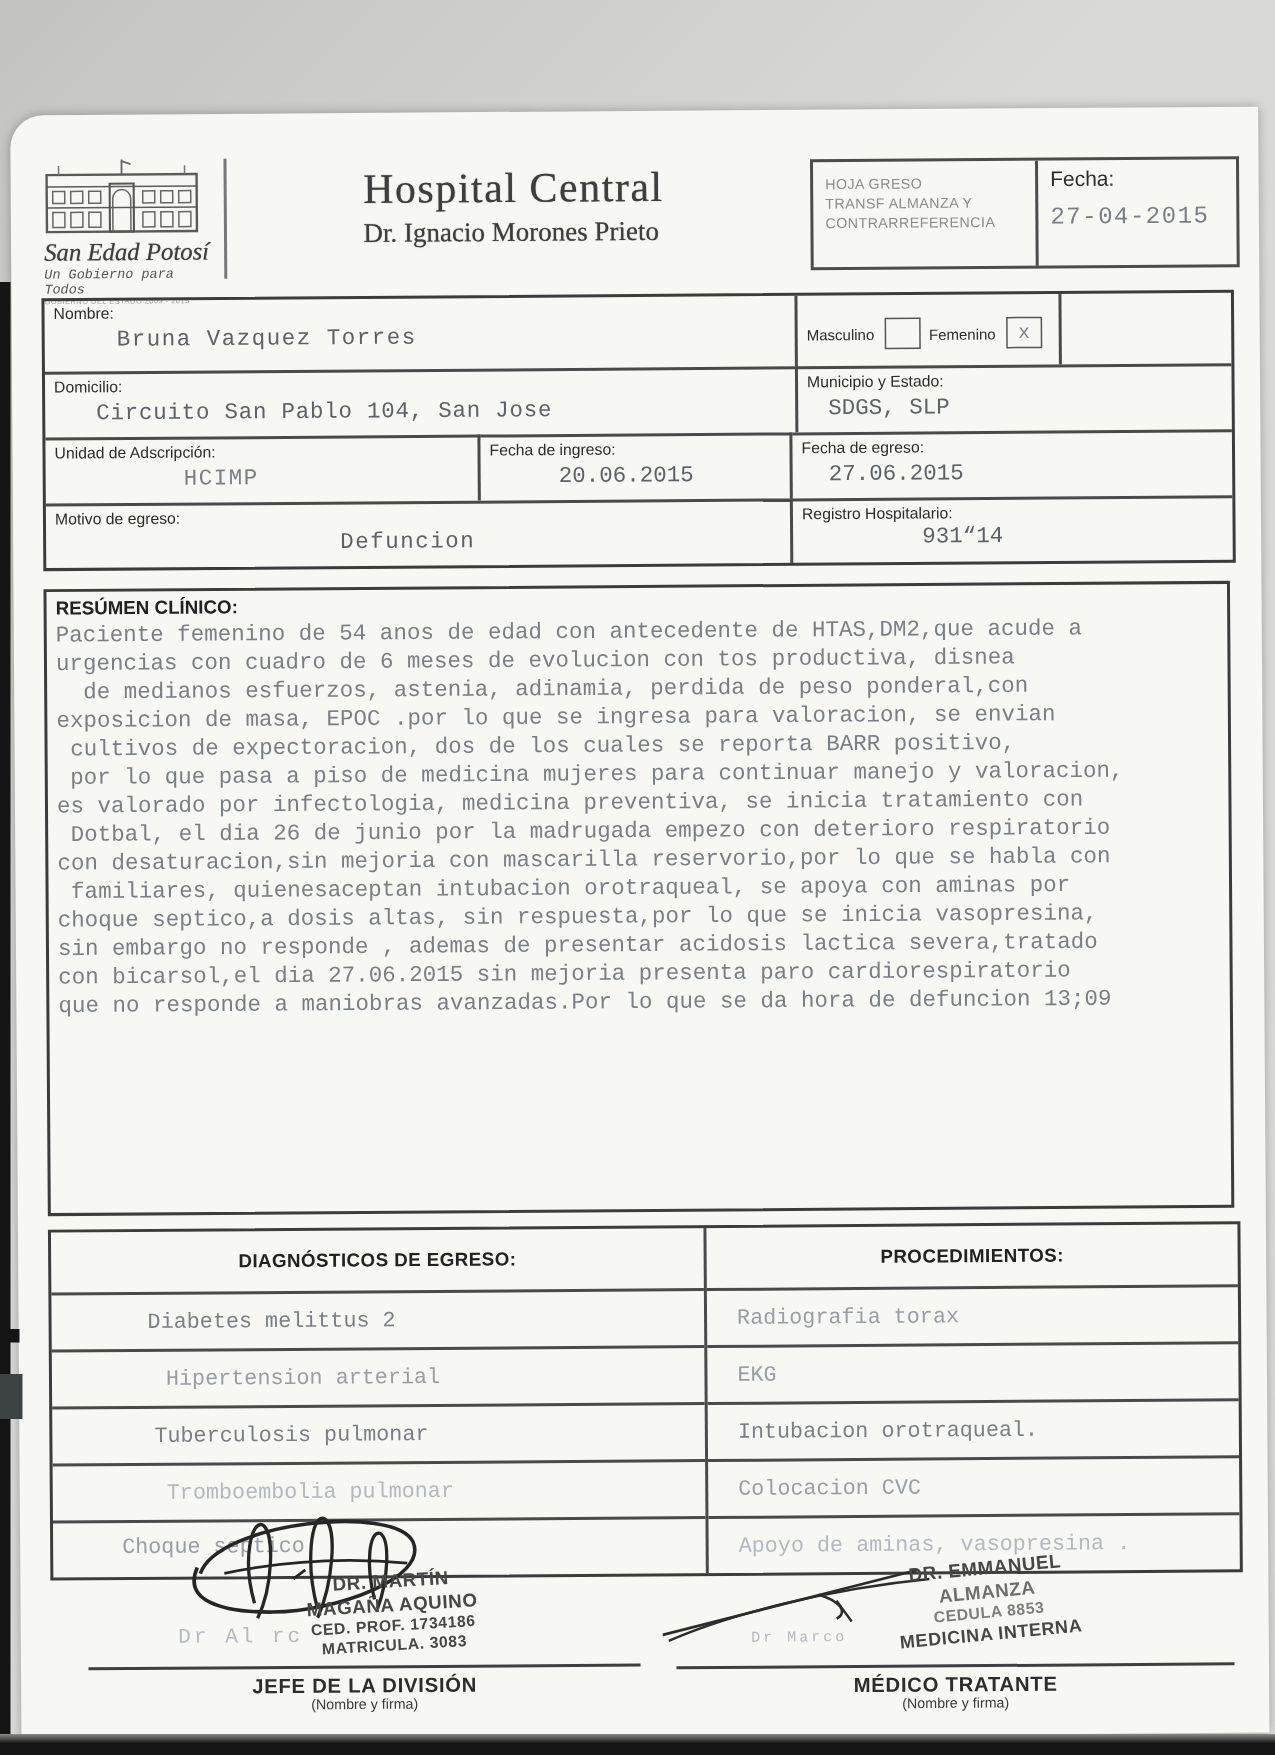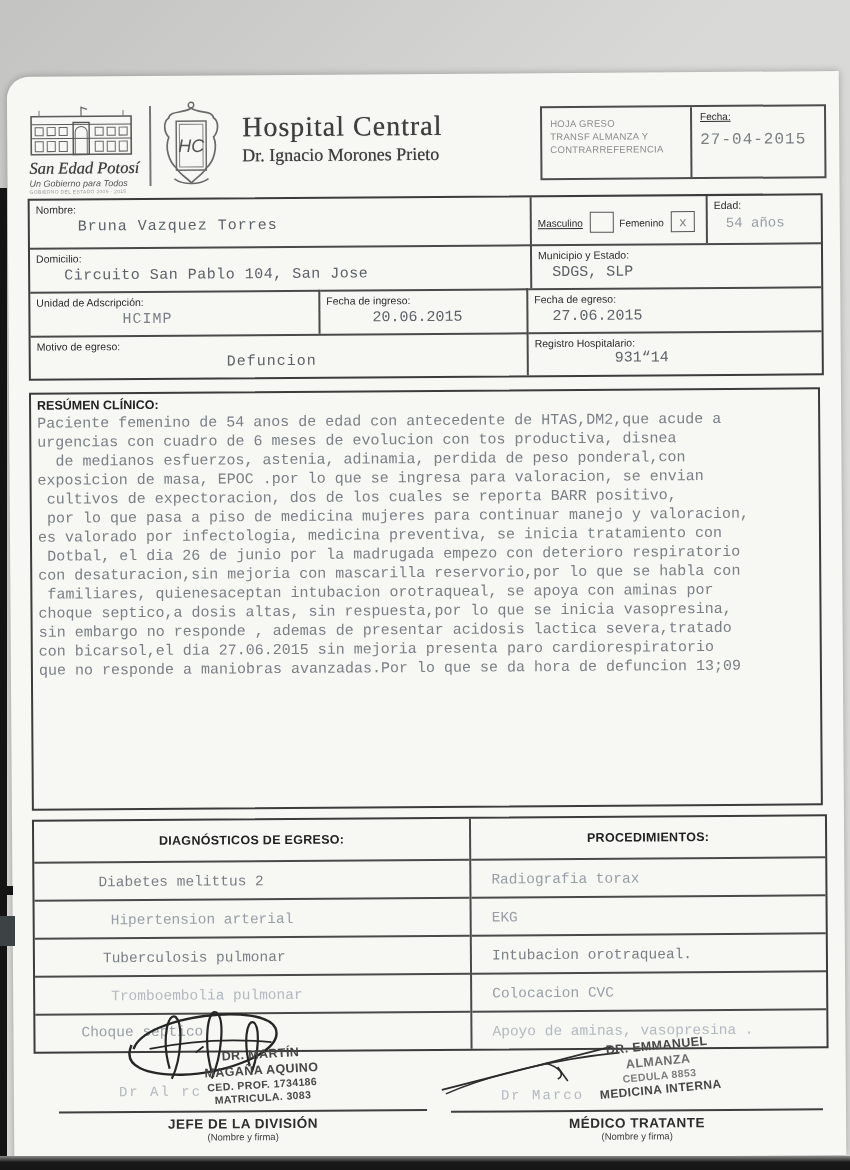--- a/index.html
+++ b/index.html
@@ -60,69 +60,55 @@
       <rect x="78" y="39" width="8" height="10" fill="none" stroke="#666" stroke-width="1"></rect>
       <rect x="90" y="39" width="8" height="10" fill="none" stroke="#666" stroke-width="1"></rect>
       <rect x="44" y="20" width="16" height="32" fill="none" stroke="#555" stroke-width="1.4"></rect>
       <path d="M46,52 L46,30 A6,6 0 0 1 58,30 L58,52" fill="none" stroke="#666" stroke-width="1"></path>
       <line x1="52" y1="14" x2="52" y2="4" stroke="#666" stroke-width="1.2"></line>
       <line x1="52" y1="5" x2="58" y2="7" stroke="#666" stroke-width="1.2"></line>
       <line x1="10" y1="14" x2="10" y2="8" stroke="#777" stroke-width="1"></line>
       <line x1="94" y1="14" x2="94" y2="8" stroke="#777" stroke-width="1"></line>
     </svg>
     <div class="serifTitle" style="font-style:italic;font-size:16.5px;margin-top:2px;">San Edad Potosí</div>
-    <div style="font-style:italic;font-size:9px;color:#555;">Un Gobierno para Todos</div>
+    <div style="font-style:italic;font-size:9px;color:#555;font-family:Liberation Mono, monospace;">Un Gobierno para Todos</div>
     <div style="font-size:5px;color:#9a9a98;letter-spacing:.3px;">GOBIERNO DEL ESTADO 2009 - 2015</div>
   </div>
 
   <div class="abs" style="left:152px;top:104px;width:2px;height:80px;background:#777;"></div>
 
-  <div class="abs" style="left:162px;top:98px;">
-    <svg width="64" height="92" viewBox="0 0 60 86">
-      <circle cx="30" cy="5" r="2.6" fill="none" stroke="#6a6a6a" stroke-width="1.3"></circle>
-      <path d="M30,8 C38,13 50,10 51,17 C57,21 55,31 51,35 C55,45 51,58 44,64 C40,71 34,73 30,78 C26,73 20,71 16,64 C9,58 5,45 9,35 C5,31 3,21 9,17 C10,10 22,13 30,8 Z" fill="none" stroke="#6a6a6a" stroke-width="1.6"></path>
-      <rect x="16" y="20" width="28" height="46" fill="none" stroke="#6a6a6a" stroke-width="1.4"></rect>
-      <rect x="19" y="23" width="22" height="40" fill="none" stroke="#8a8a8a" stroke-width="1"></rect>
-      <text x="30" y="49" text-anchor="middle" font-size="17" font-style="italic" fill="#555">HC</text>
-      <path d="M14,74 C22,80 38,80 46,74" fill="none" stroke="#6a6a6a" stroke-width="1.4"></path>
-    </svg>
-  </div>
 
   <div class="abs" style="left:245px;top:110px;width:290px;">
     <div class="serifTitle" style="font-size:28px;letter-spacing:1px;">Hospital Central</div>
     <div class="serifTitle" style="font-size:18px;margin-top:2px;">Dr. Ignacio Morones Prieto</div>
   </div>
 
   <div class="abs" style="left:543px;top:107px;width:282px;height:70px;border:2px solid #4c4c4c;display:flex;">
     <div style="width:150px;padding:10px 8px 0 8px;font-size:9.5px;color:#8b8b8b;line-height:1.35;letter-spacing:.3px;border-right:2px solid #4c4c4c;box-sizing:border-box;">
       <div>HOJA   GRESO</div>
       <div>TRANSF ALMANZA Y</div>
       <div>CONTRARREFERENCIA</div>
     </div>
     <div style="flex:1;padding:4px 8px;box-sizing:border-box;">
-      <div class="lbl" style="font-size:10px;text-decoration:underline;">Fecha:</div>
+      <div class="lbl" style="font-size:14px;">Fecha:</div>
       <div class="typed f1" style="font-size:16px;margin-top:9px;letter-spacing:1px;">27-04-2015</div>
     </div>
   </div>
 
   <div class="abs box2" style="left:30px;top:196px;width:791px;height:178px;">
 
     <div class="cell br" style="left:0;top:0;width:502px;height:47px;">
       <div class="lbl">Nombre:</div>
       <div class="typed" style="font-size:15px;margin:3px 0 0 42px;letter-spacing:1px;">Bruna Vazquez Torres</div>
     </div>
     <div class="cell br" style="left:502px;top:0;width:176px;height:47px;">
       <div style="margin-top:12px;white-space:nowrap;">
-        <span class="lbl" style="font-size:10px;text-decoration:underline;">Masculino</span><span class="cb"></span>
+        <span class="lbl" style="font-size:10px;">Masculino</span><span class="cb"></span>
         <span class="lbl" style="font-size:10px;margin-left:1px;">Femenino</span><span class="cb"><span class="typed f1">x</span></span>
       </div>
-    </div>
-    <div class="cell" style="left:678px;top:0;width:113px;height:47px;">
-      <div class="lbl">Edad:</div>
-      <div class="typed f2" style="font-size:14px;margin:4px 0 0 12px;">54 años</div>
     </div>
 
     <div class="cell bt br" style="left:0;top:47px;width:502px;height:44px;">
       <div class="lbl">Domicilio:</div>
       <div class="typed" style="font-size:15px;margin:3px 0 0 28px;letter-spacing:.5px;">Circuito San Pablo 104, San Jose</div>
     </div>
     <div class="cell bt" style="left:502px;top:47px;width:289px;height:44px;">
       <div class="lbl">Municipio y Estado:</div>
       <div class="typed" style="font-size:15px;margin:3px 0 0 14px;">SDGS, SLP</div>
     </div>
@@ -240,21 +226,21 @@
     <path d="M8,52 L178,10" fill="none" stroke="#2c2c2c" stroke-width="1.8"></path>
     <path d="M12,56 C54,38 120,22 186,16" fill="none" stroke="#2c2c2c" stroke-width="1.6"></path>
     <path d="M112,26 C126,30 132,38 124,42 M124,30 L134,44" fill="none" stroke="#2c2c2c" stroke-width="1.6"></path>
   </svg>
   <div class="abs stamp" style="left:545px;top:1040px;width:220px;transform:rotate(-5deg);">
     <div style="font-size:12.5px;">DR. EMMANUEL</div>
     <div style="font-size:12.5px;color:#6e6e6e;">ALMANZA</div>
     <div style="font-size:10.5px;color:#7e7e7e;">CEDULA 8853</div>
     <div style="font-size:12px;">MEDICINA INTERNA</div>
   </div>
-  <div class="abs typed f3" style="left:497px;top:1088px;font-size:14px;letter-spacing:2px;">Dr Marco</div>
+  <div class="abs typed f3" style="left:497px;top:1088px;font-size:10px;letter-spacing:2px;">Dr Marco</div>
   <div class="abs roleLine" style="left:447px;top:1111px;width:372px;"></div>
   <div class="abs" style="left:447px;top:1117px;width:372px;">
     <div class="roleTitle">MÉDICO TRATANTE</div>
     <div class="roleNote">(Nombre y firma)</div>
   </div>
 </div>
 
 <div class="edge" style="left:0;top:188px;width:7px;height:982px;"></div>
 <div class="edge" style="left:0;top:886px;width:13px;height:9px;"></div>
 <div class="edge" style="left:0;top:916px;width:15px;height:30px;background:#3d4245;"></div>

